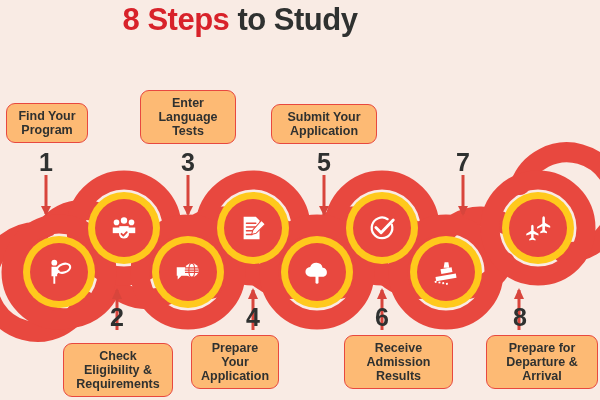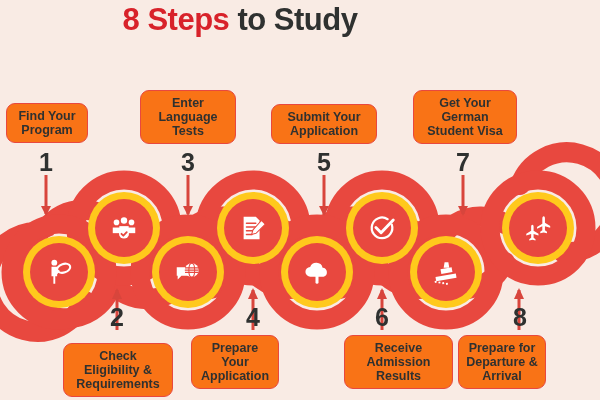--- a/index.html
+++ b/index.html
@@ -42,21 +42,21 @@
     background:#E8483F;
     display:flex;align-items:center;justify-content:center;
   }
   .ring-inner svg{display:block;}
 
   
   .label{
     position:absolute;
     border:1.6px solid #E8483F;
     border-radius:9px;
-    background:#f97316;
+    background:#fdba74;
     color:#2F3130;
     font-size:12.5px;font-weight:bold;line-height:1.12;
     text-align:center;
     padding:5px 7px;
     box-sizing:border-box;
     white-space:pre-line;
   }
   .num{
     position:absolute;
     font-size:25px;font-weight:bold;color:#2F3130;
@@ -241,32 +241,29 @@
             <rect x="4" y="25.5" width="2" height="2" transform="rotate(-10 5 26.5)"></rect>
             <rect x="8" y="26.2" width="2" height="2" transform="rotate(-10 9 27.2)"></rect>
             <rect x="12" y="26.9" width="2" height="2" transform="rotate(-10 13 27.9)"></rect>
             <rect x="16" y="27.6" width="2" height="2" transform="rotate(-10 17 28.6)"></rect>
           </g>
         </svg>
       </div>
     </div>
   </div>
   <div class="num" style="left:443px;top:148px;">7</div>
-  <div class="label" style="left:413px;top:90px;width:104px;">Get Your
-German
-Student Visa</div>
 
   <div class="node" style="left:502px;top:192px;">
     <div class="ring-outer">
       <div class="ring-inner">
         <svg width="30" height="30" viewBox="0 0 32 32">
           <path d="M22 3.5c.9 0 1.4 1 1.4 2.3v4.6l5.6 3.4v2l-5.6-1.7v4.4l2.2 1.6v1.6l-3.6-1-3.6 1v-1.6l2.2-1.6v-4.4L15 16.8v-2l5.6-3.4V6c0-1.3.5-2.5 1.4-2.5z" fill="#fff"></path>
           <path d="M10 12.5c.85 0 1.3.95 1.3 2.15v4.3l5.2 3.15v1.85l-5.2-1.6v4.1l2.05 1.5v1.5L10 28.5l-3.35.95v-1.5l2.05-1.5v-4.1l-5.2 1.6v-1.85L8.7 18.95v-4.3c0-1.2.45-2.15 1.3-2.15z" fill="#fff"></path>
         </svg>
       </div>
     </div>
   </div>
   <div class="num" style="left:500px;top:303px;">8</div>
-  <div class="label" style="left:458px;top:335px;width:88px;text-align:center;">Prepare for
+  <div class="label" style="left:486px;top:335px;width:112px;text-align:center;">Prepare for
 Departure &amp;
 Arrival</div>
 
 </div>
 
 </body></html>

